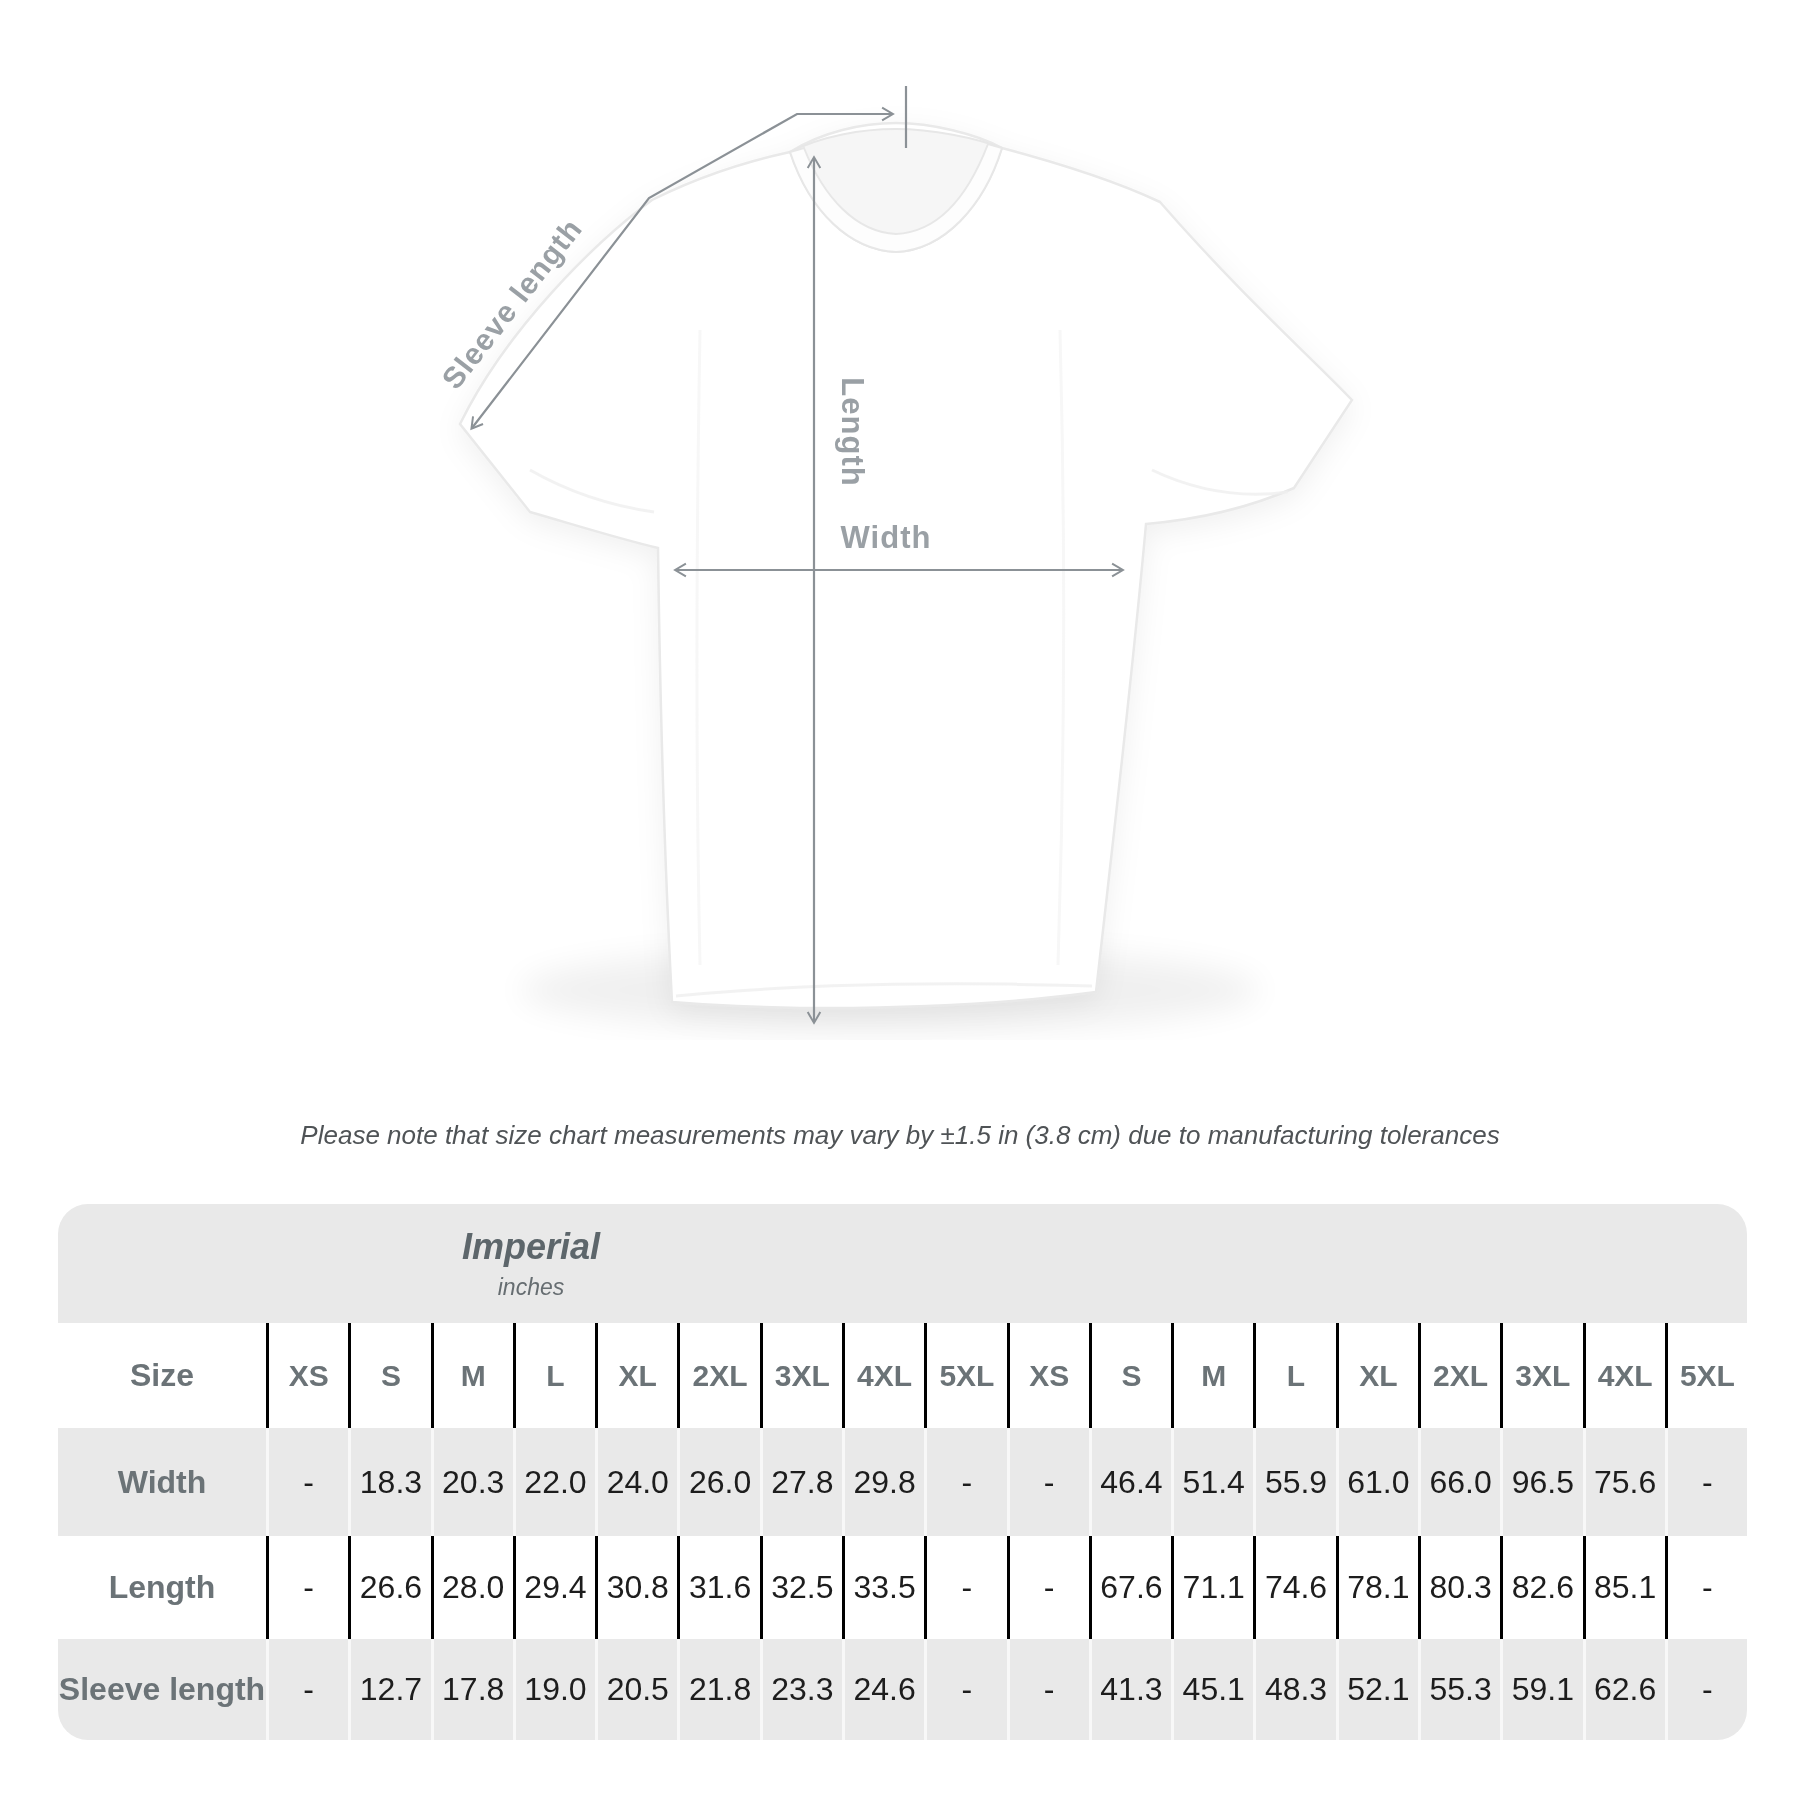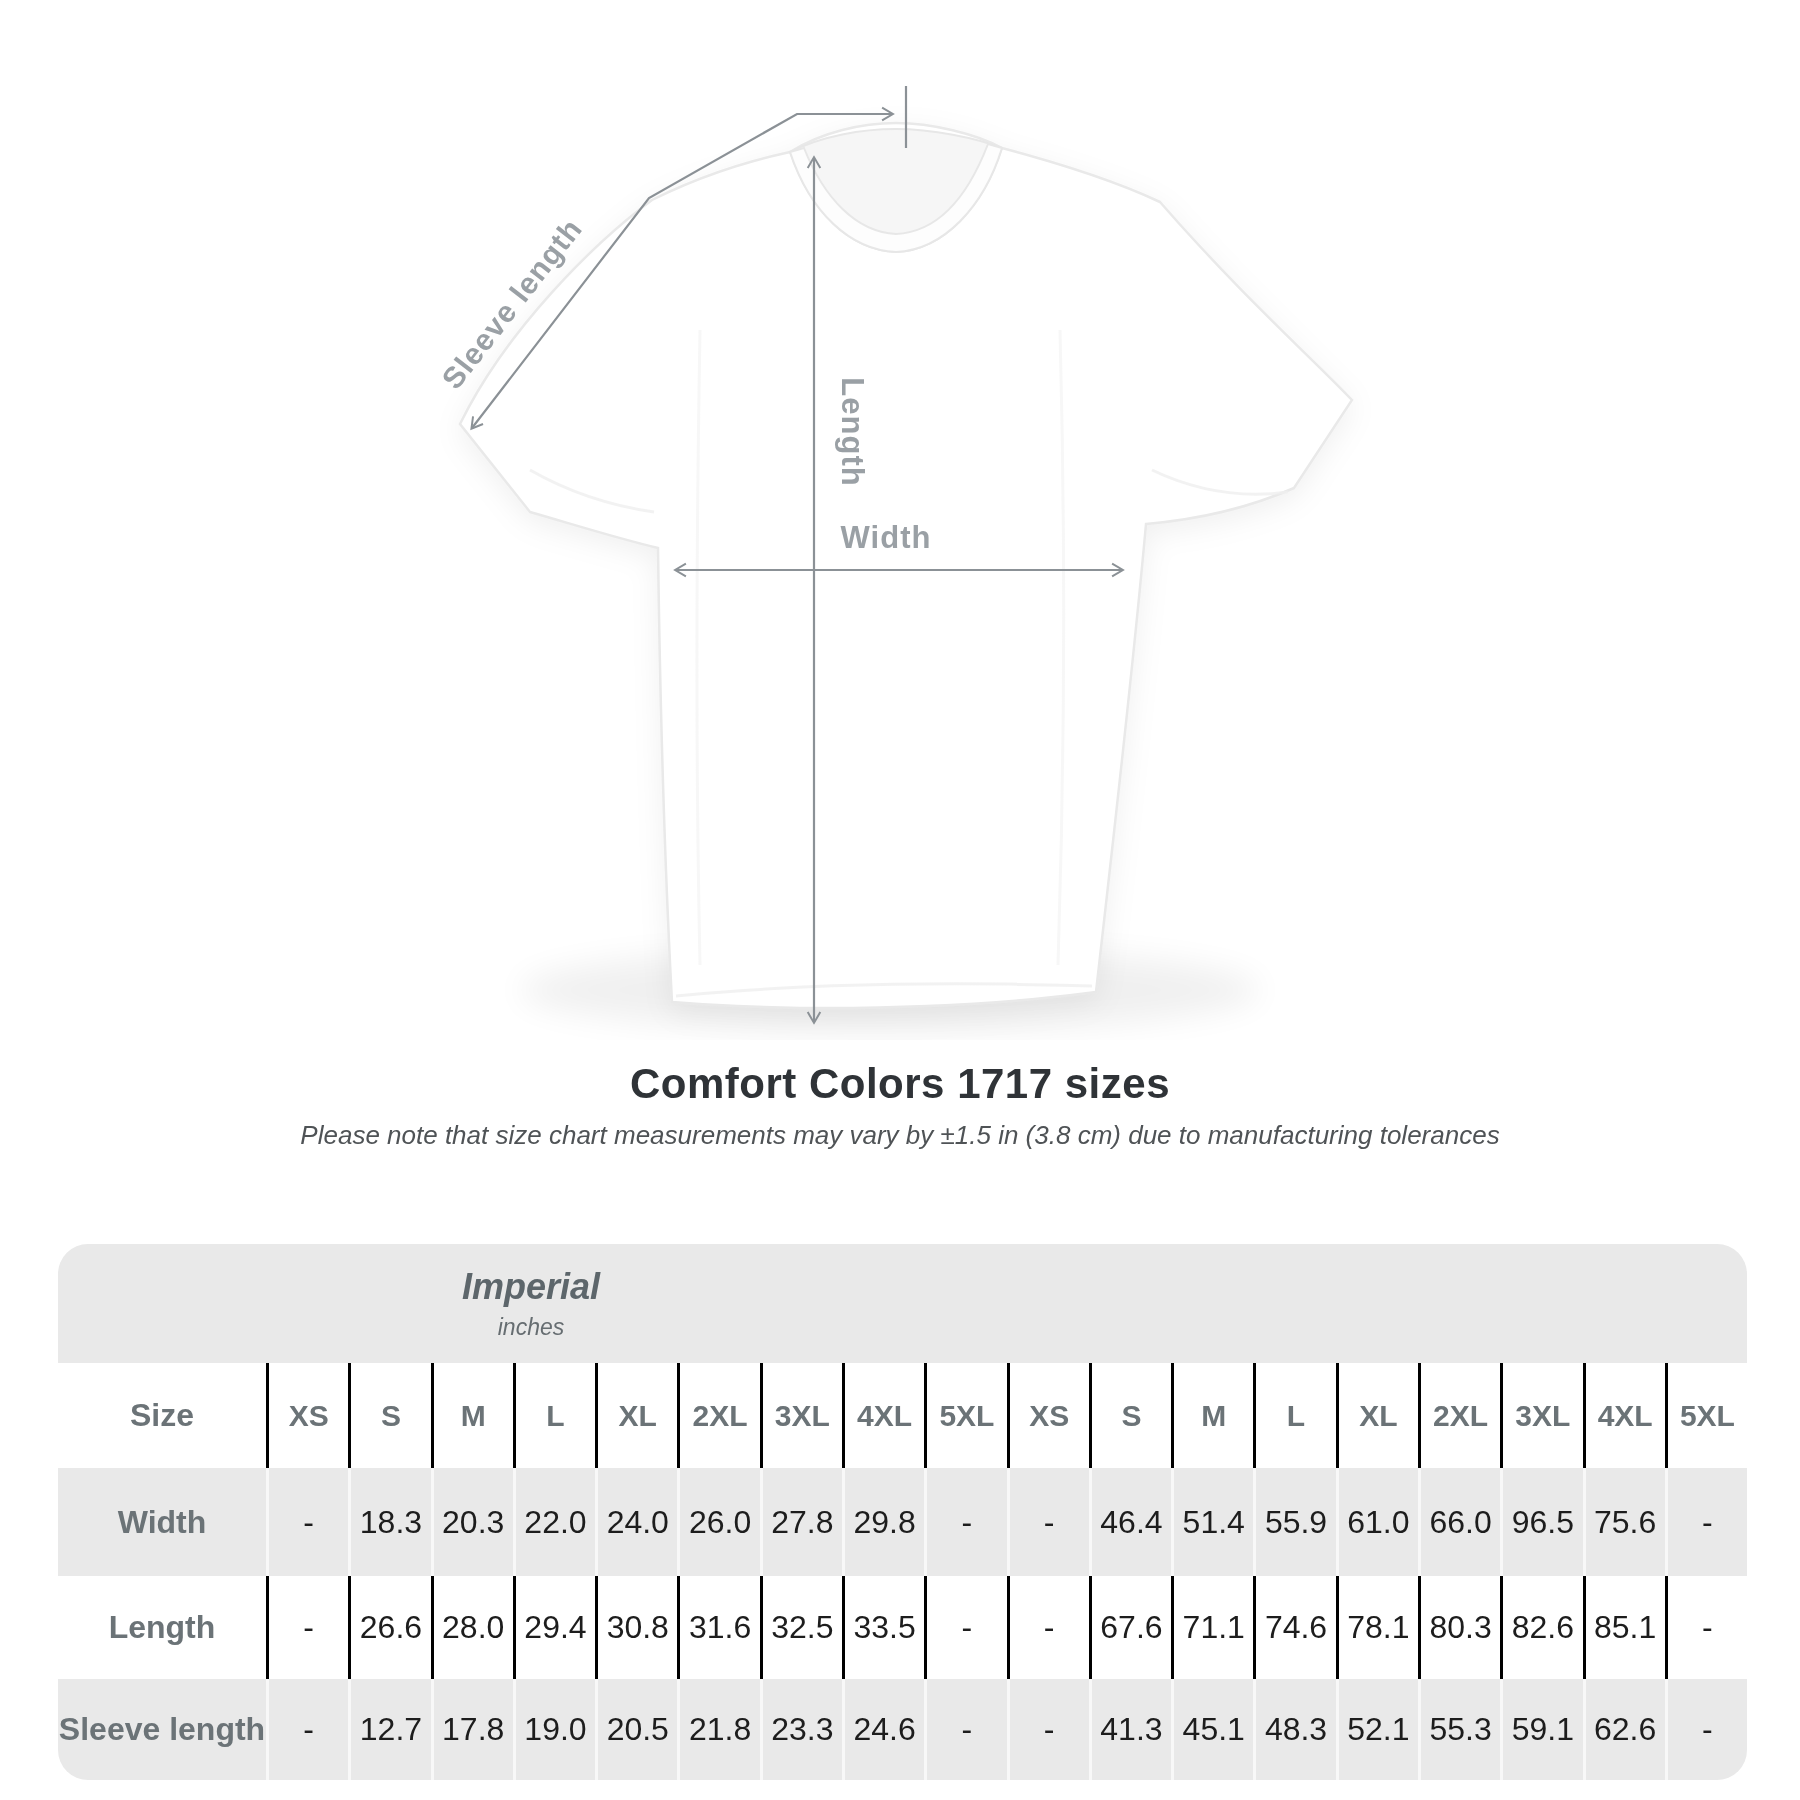--- a/index.html
+++ b/index.html
@@ -7,21 +7,21 @@
           font-family:"Liberation Sans", sans-serif;}
   
   #diagram{position:absolute;left:0;top:0;width:1800px;height:1040px;}
   
   #page-title{position:absolute;left:0;top:1060px;width:1800px;text-align:center;
               font-size:42px;font-weight:bold;color:#2f3337;letter-spacing:.5px;}
   #page-subtitle{position:absolute;left:0;top:1120px;width:1800px;text-align:center;
               font-size:26px;font-style:italic;color:#4f5356;}
   
   #size-table{position:absolute;left:58px;top:1204px;width:1689px;height:536px;
-              border-radius:30px;overflow:hidden;background:#fff;margin-top:40px;}
+              border-radius:30px;overflow:hidden;background:#fff;}
   .band{display:flex;height:119px;background:#e9e9e9;}
   .band-sec{display:flex;flex-direction:column;align-items:center;justify-content:center;gap:6px;}
   .band-sec.imp{width:946px;}
   .band-sec.met{flex:1;}
   .band-title{font-size:36px;font-weight:bold;font-style:italic;color:#5d666b;}
   .band-sub{font-size:23px;font-style:italic;color:#666d71;}
   .trow{display:flex;}
   .trow.h-size{height:105px;background:#fff;text-align:center;}
   .trow.r-width{height:108px;background:#e9e9e9;}
   .trow.r-length{height:103px;background:#fff;}
@@ -96,21 +96,20 @@
       <line x1="814" y1="158" x2="814" y2="1022" marker-start="url(#arr)" marker-end="url(#arr)"></line>
 
       <line x1="676" y1="570" x2="1122" y2="570" marker-start="url(#arr)" marker-end="url(#arr)"></line>
     </g>
 
     <text x="520" y="310" transform="rotate(-52 520 310)" text-anchor="middle" font-size="30" font-weight="bold" letter-spacing="1" fill="#9aa0a5">Sleeve length</text>
     <text x="842" y="432" transform="rotate(90 842 432)" text-anchor="middle" font-size="31" font-weight="bold" letter-spacing="1" fill="#9aa0a5">Length</text>
     <text x="886" y="548" text-anchor="middle" font-size="31" font-weight="bold" letter-spacing="1" fill="#9aa0a5">Width</text>
   </svg>
 
-  <div id="page-title">Comfort Colors 1717 sizes</div>
   <div id="page-subtitle">Please note that size chart measurements may vary by ±1.5 in (3.8 cm) due to manufacturing tolerances</div>
 
   <div id="size-table">
 
     <div class="band">
       <div class="band-sec imp">
         <div class="band-title">Imperial</div>
         <div class="band-sub">inches</div>
       </div>
     </div>

